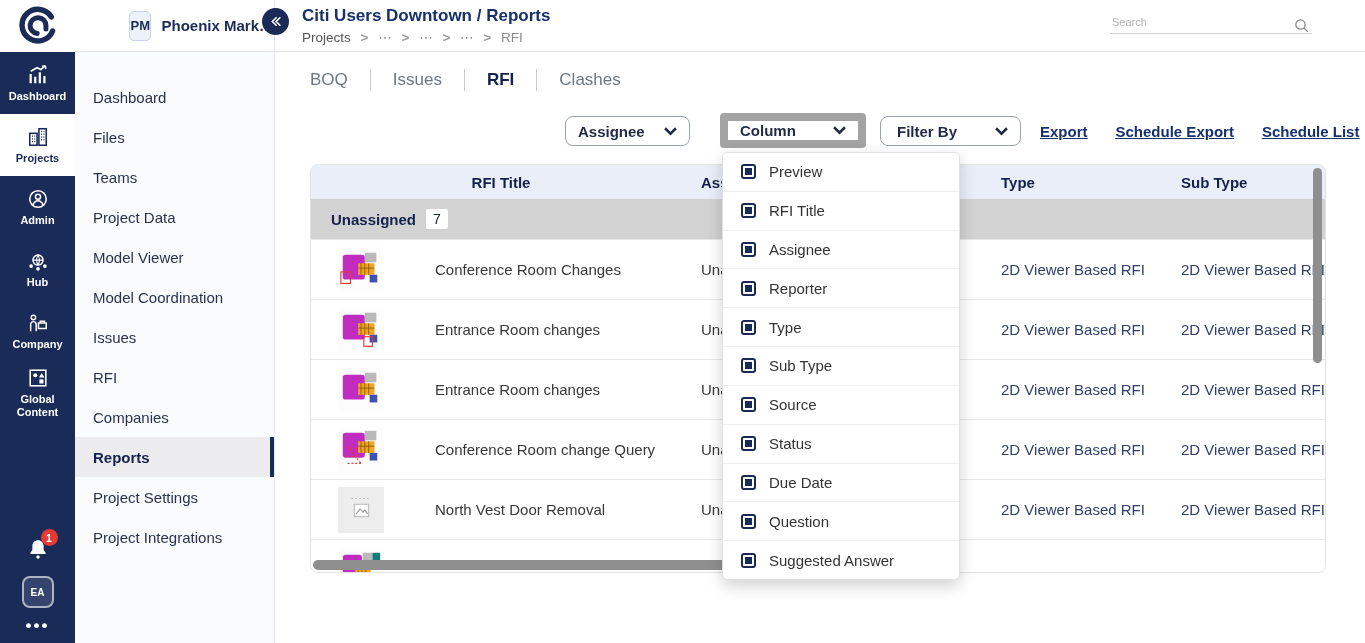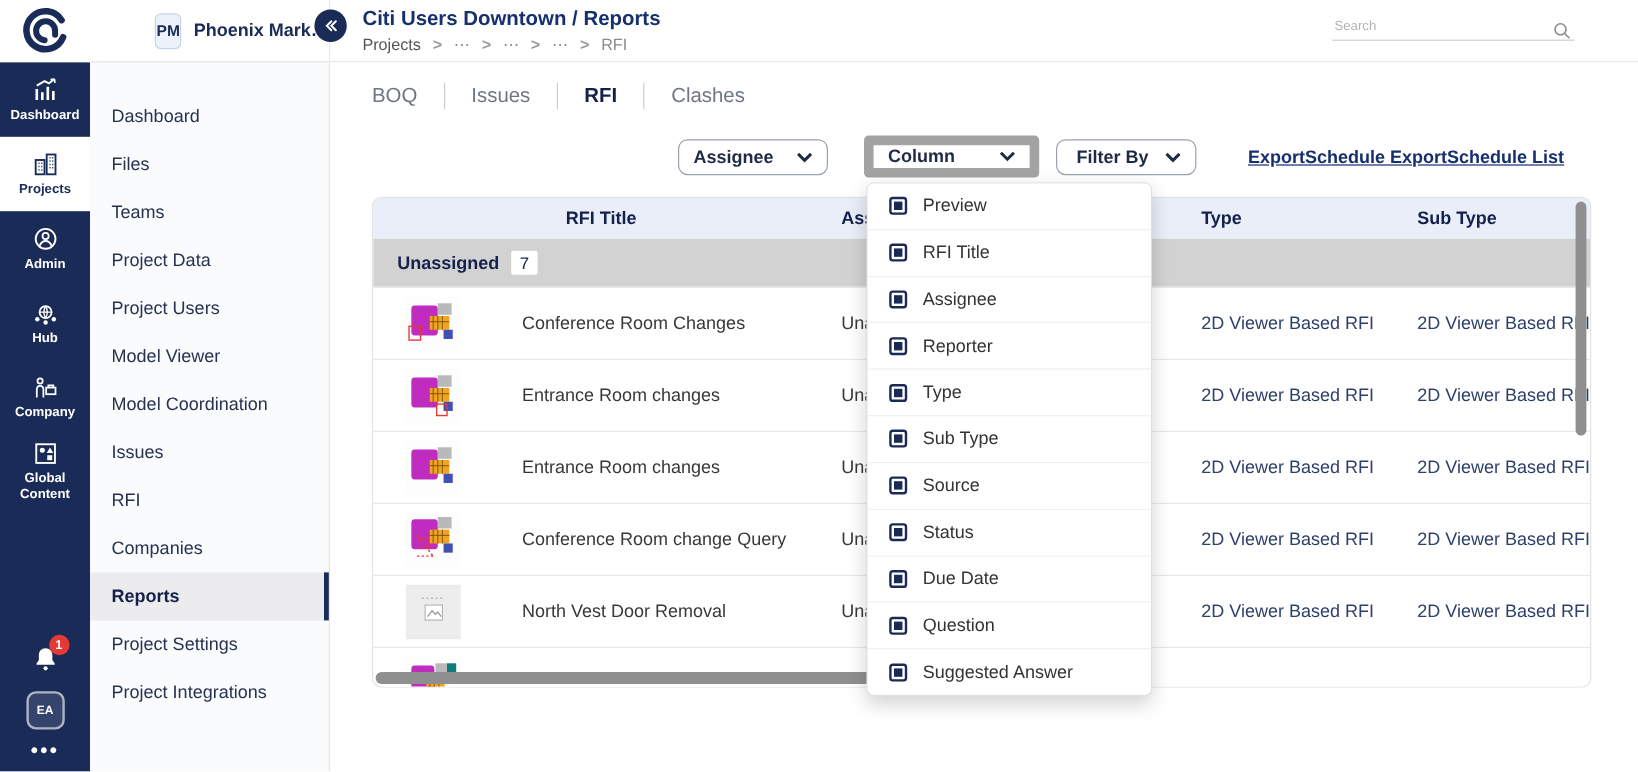--- a/index.html
+++ b/index.html
@@ -63,22 +63,22 @@
   .tab { padding:0 22px; font-size:17px; color:#6e7781; cursor:pointer; }
   .tab:first-child { padding-left:0; }
   .tab.active { color:#14214c; font-weight:700; }
   .tab-div { width:1px; height:22px; background:#ccc; }
 
   .drop-btn { position:absolute; height:30px; border:1.5px solid #9aa2ad; border-radius:8px; background:#fff;
     display:flex; align-items:center; justify-content:space-between; padding:0 12px; font-size:15px;
     font-weight:700; color:#1f2a44; cursor:pointer; }
   #assignee-btn { left:290px; top:64px; width:125px; }
   #column-btn  { left:445px; top:61px; width:146px; height:35px; border:8px solid #a3a3a3; border-radius:4px;gap:36px; }
-  #filter-btn  { left:605px; top:64px; width:117px;padding-left:16px; }
-  .export-links { position:absolute; left:765px; top:71px; display:flex; gap:0; }
+  #filter-btn  { left:605px; top:64px; width:141px;padding-left:16px; }
+  .export-links { position:absolute; left:765px; top:71px; display:flex; gap:28px;text-decoration:underline; }
   .export-links a { font-size:15px; font-weight:700; color:#16306e; text-decoration:underline; white-space:nowrap; }
 
   
   .table-card { position:absolute; left:35px; top:112px; width:1016px; height:409px; background:#fff;
     border:1px solid #e2e2e2; border-radius:8px; overflow:hidden; }
   .t-head { height:34px; background:#e9eef8; display:flex; align-items:center;
     font-size:15px; font-weight:700; color:#14214c; }
   .h-a { width:380px; text-align:center; }
   .h-b { width:310px; padding-left:10px; }
   .h-c { width:180px; }
@@ -192,21 +192,20 @@
   <div id="side-rail">
     <div class="ws-row">
       <div class="ws-badge">PM</div>
       <div class="ws-name">Phoenix Mark…</div>
     </div>
     <div class="side-nav">
       <div class="side-item">Dashboard</div>
       <div class="side-item">Files</div>
       <div class="side-item">Teams</div>
       <div class="side-item">Project Data</div>
-      <div class="side-item">Project Users</div>
       <div class="side-item">Model Viewer</div>
       <div class="side-item">Model Coordination</div>
       <div class="side-item">Issues</div>
       <div class="side-item">RFI</div>
       <div class="side-item">Companies</div>
       <div class="side-item active">Reports</div>
       <div class="side-item">Project Settings</div>
       <div class="side-item">Project Integrations</div>
     </div>
   </div>

